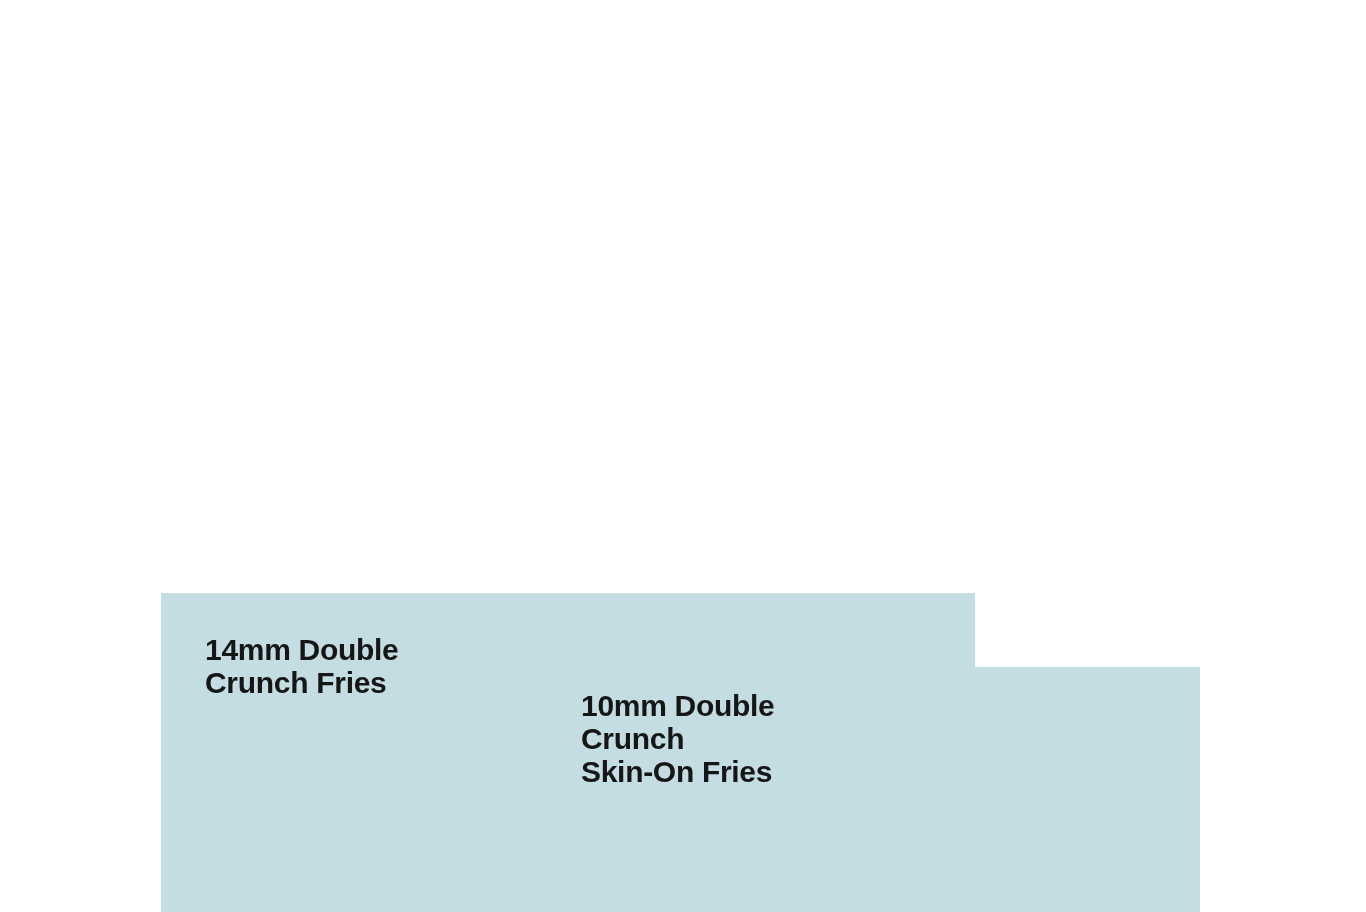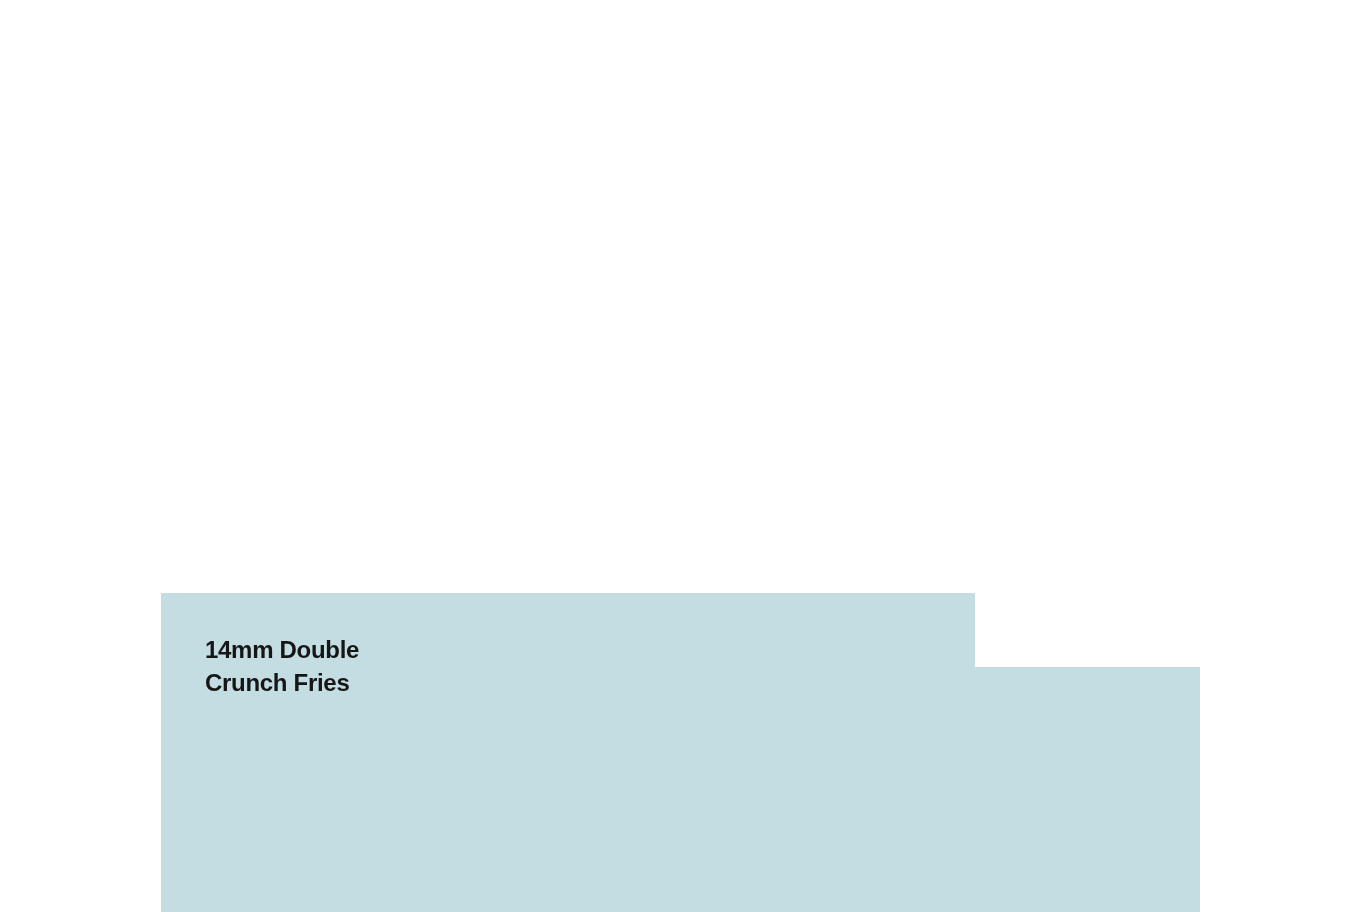--- a/index.html
+++ b/index.html
@@ -29,21 +29,21 @@
   }
   .band-right {
     left: 975px;
     top: 667px;
     width: 225px;
     height: 245px;
   }
   .tile-title {
     position: absolute;
     margin: 0;
-    font-size: 24px;
+    font-size: 30px;
     line-height: 33px;
     font-weight: 700;
     letter-spacing: -0.3px;
     color: #161616;
     white-space: pre-line;
     cursor: pointer;
   }
   .title-1 { left: 205px; top: 633px; }
   .title-2 { left: 581px; top: 689px; }
   .title-3 { left: 954px; top: 738px; }
@@ -53,15 +53,18 @@
 
 <div class="stage">
 
   <div class="band band-left"></div>
 
   <div class="band band-right"></div>
 
   <h3 class="tile-title title-1">14mm Double
 Crunch Fries</h3>
 
+  <h3 class="tile-title title-2">10mm Double
+Crunch
+Skin-On Fries</h3>
 
 
 </div>
 
 </body></html>

